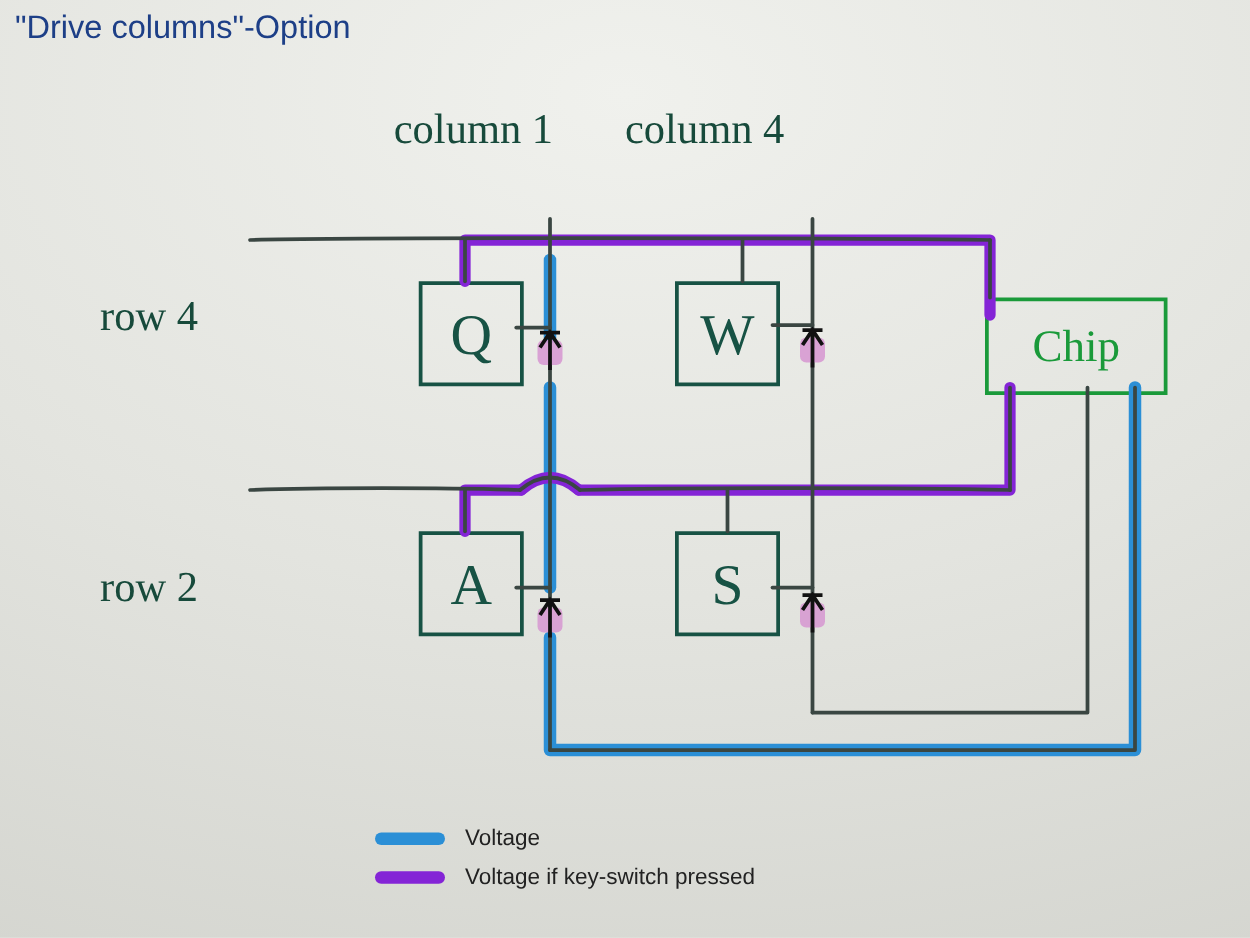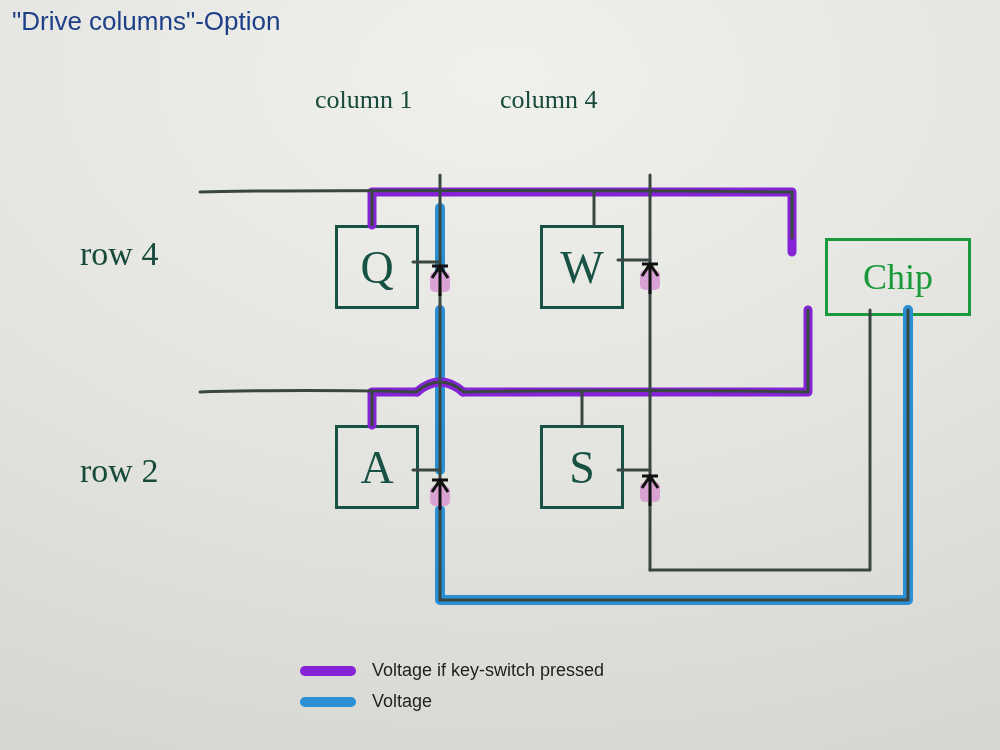--- a/index.html
+++ b/index.html
@@ -7,26 +7,26 @@
   
   .paper{position:absolute;inset:0;
     background:
       radial-gradient(ellipse 140% 120% at 50% 10%, #f0f1ed 0%, #e3e4df 45%, #cfd0ca 100%);}
   .title{position:absolute;left:12px;top:6px;color:#1d3f87;font-size:26px;}
   .legend{position:absolute;left:300px;top:660px;font-size:18px;color:#222;}
   .legend-row{display:flex;align-items:center;gap:16px;margin-bottom:10px;}
   .swatch{width:56px;height:10px;border-radius:5px;}
   .hand{font-family:"Comic Sans MS","Segoe Script",cursive;}
   .row-label{position:absolute;color:#174a3b;font-size:34px;}
-  .col-label{position:absolute;color:#174a3b;font-size:26px;}
+  .col-label{position:absolute;color:#174a3b;font-size:34px;}
   .key-box{position:absolute;width:78px;height:78px;border:3px solid #175244;
     display:flex;align-items:center;justify-content:center;font-size:46px;color:#175244;
     background:rgba(255,255,255,0);}
   .chip-box{position:absolute;border:3px solid #1a9a3a;color:#1a9a3a;
-    display:flex;align-items:center;justify-content:center;font-size:36px;margin-left:37px;}
+    display:flex;align-items:center;justify-content:center;font-size:36px;}
   svg.wires{position:absolute;inset:0;width:1000px;height:750px;pointer-events:none;}
   .pen{stroke:#3a4642;stroke-width:3;fill:none;stroke-linecap:round;stroke-linejoin:round;}
   .blue{stroke:#2b8fd6;stroke-width:10;fill:none;stroke-linecap:round;stroke-linejoin:round;}
   .purple{stroke:#8424d6;stroke-width:9;fill:none;stroke-linecap:round;stroke-linejoin:round;}
   .diode-body{fill:#d79ad1;opacity:.9;}
   .diode-arrow{stroke:#111;stroke-width:3;fill:none;}
 </style>
 </head>
 <body>
 <div class="paper"></div>
@@ -106,20 +106,20 @@
     <rect class="diode-body" x="430" y="486" width="20" height="20" rx="5"></rect>
     <path class="diode-arrow" d="M440 510 L440 482 M432 492 L440 480 L448 492 M432 480 L448 480"></path>
 
     <rect class="diode-body" x="640" y="482" width="20" height="20" rx="5"></rect>
     <path class="diode-arrow" d="M650 506 L650 478 M642 488 L650 476 L658 488 M642 476 L658 476"></path>
   </g>
 </svg>
 
 <div class="legend">
   <div class="legend-row">
+    <div class="swatch" style="background:#2b8fd6"></div>
+    <span>Voltage</span>
+  </div>
+  <div class="legend-row">
     <div class="swatch" style="background:#8424d6"></div>
     <span>Voltage if key-switch pressed</span>
-  </div>
-  <div class="legend-row">
-    <div class="swatch" style="background:#2b8fd6"></div>
-    <span>Voltage</span>
   </div>
 </div>
 
 </body></html>

